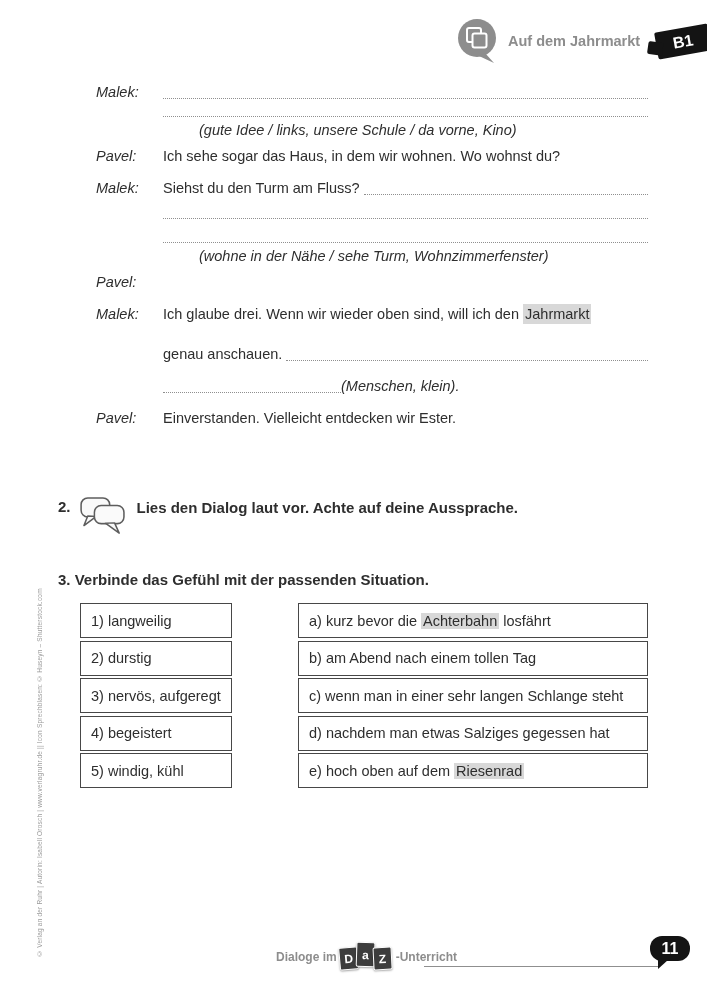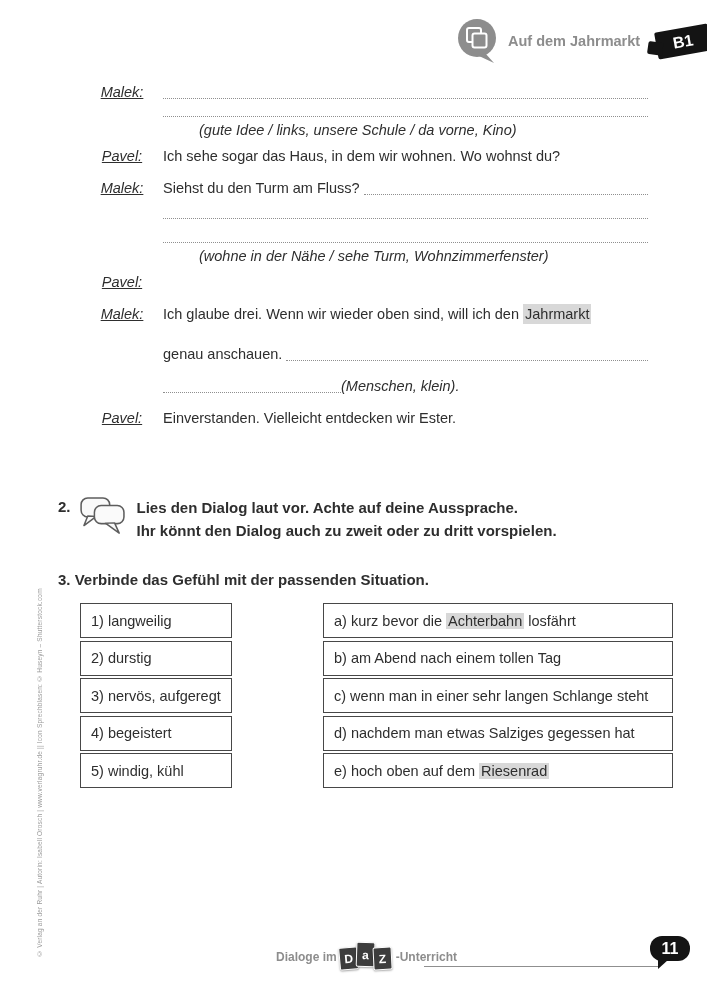--- a/index.html
+++ b/index.html
@@ -15,39 +15,39 @@
                font-size:16px;font-weight:bold;transform:rotate(-10deg);border-radius:2px;position:relative;}
   .level-badge::before{content:"";position:absolute;left:-9px;top:9px;width:15px;height:13px;
                background:#141414;transform:rotate(18deg);border-radius:2px;}
 
   
   .dialogue{position:absolute;top:82px;left:96px;width:552px;}
   .d-row{display:flex;font-size:14.5px;line-height:20px;margin-bottom:12px;}
   .d-row.line{margin-bottom:14px;}
   .d-row.extra{margin-bottom:20px;}
   .d-row.hint{margin-top:-14px;margin-bottom:6px;gap:36px;}
-  .speaker{flex:0 0 52px;text-align:center;margin-right:15px;font-style:italic;text-decoration:underline;}
+  .speaker{flex:0 0 52px;text-align:left;margin-right:15px;font-style:italic;}
   .d-content{flex:1;display:flex;min-width:0;}
   .seg-dots{flex:1 1 auto;border-bottom:1.4px dotted #8f8f8f;margin-bottom:3px;}
   .seg-dots.short{flex:0 0 178px;}
   .seg-hint{font-style:italic;white-space:nowrap;}
   .seg-text{white-space:pre-wrap;}
   .seg-hl{background:#d8d8d8;padding:0 2px;}
 
   
   .ex2{position:absolute;top:496px;left:58px;display:flex;align-items:flex-start;}
   .ex-number{font-size:15px;font-weight:bold;line-height:22px;}
   .ex2-icon{width:48px;height:40px;margin:0 10px 0 8px;flex:none;}
   .ex2-lines{font-size:15px;font-weight:bold;line-height:23px;}
 
   
   .ex3-title{position:absolute;top:571px;left:58px;font-size:15px;font-weight:bold;}
 
   
-  .tables{position:absolute;top:603px;left:80px;display:flex;gap:25px;}
+  .tables{position:absolute;top:603px;left:80px;display:flex;}
   .feelings-table{width:152px;}
   .situations-table{width:350px;margin-left:66px;}
   .cell{height:33px;border:1.5px solid #474747;display:flex;align-items:center;
         padding-left:10px;margin-bottom:2.5px;font-size:14.5px;background:#fff;}
 
   
   .footer-brand{position:absolute;left:276px;top:944px;display:flex;align-items:center;}
   .brand-prefix,.brand-suffix{font-size:12px;color:#8d8d8d;font-weight:bold;}
   .logo{display:flex;align-items:flex-end;margin:0 4px;}
   .tile{width:17px;height:21px;background:#3d3d3d;color:#fff;font-weight:bold;font-size:12px;
@@ -172,21 +172,20 @@
     <span class="ex-number">2.</span>
     <svg class="ex2-icon" viewBox="0 0 50 42">
       <rect x="2" y="2" width="30" height="20" rx="7" fill="#fafafa" stroke="#5d5d5d" stroke-width="1.6"></rect>
       <path d="M9 21 L5 31 L18 21.5 Z" fill="#fafafa" stroke="#5d5d5d" stroke-width="1.6" stroke-linejoin="round"></path>
       <rect x="16" y="10" width="31" height="19" rx="7" fill="#fafafa" stroke="#5d5d5d" stroke-width="1.6"></rect>
       <path d="M37 28 L42 39 L27.5 28.5 Z" fill="#fafafa" stroke="#5d5d5d" stroke-width="1.6" stroke-linejoin="round"></path>
       <rect x="17.5" y="11.5" width="28" height="16" rx="6" fill="#fafafa"></rect>
     </svg>
     <div class="ex2-lines">
       <div>Lies den Dialog laut vor. Achte auf deine Aussprache.</div>
-      <div>Ihr könnt den Dialog auch zu zweit oder zu dritt vorspielen.</div>
     </div>
   </div>
 
   <div class="ex3-title">
     <span>3.</span>
     <span>Verbinde das Gefühl mit der passenden Situation.</span>
   </div>
 
   <div class="tables">
     <div class="feelings-table">

